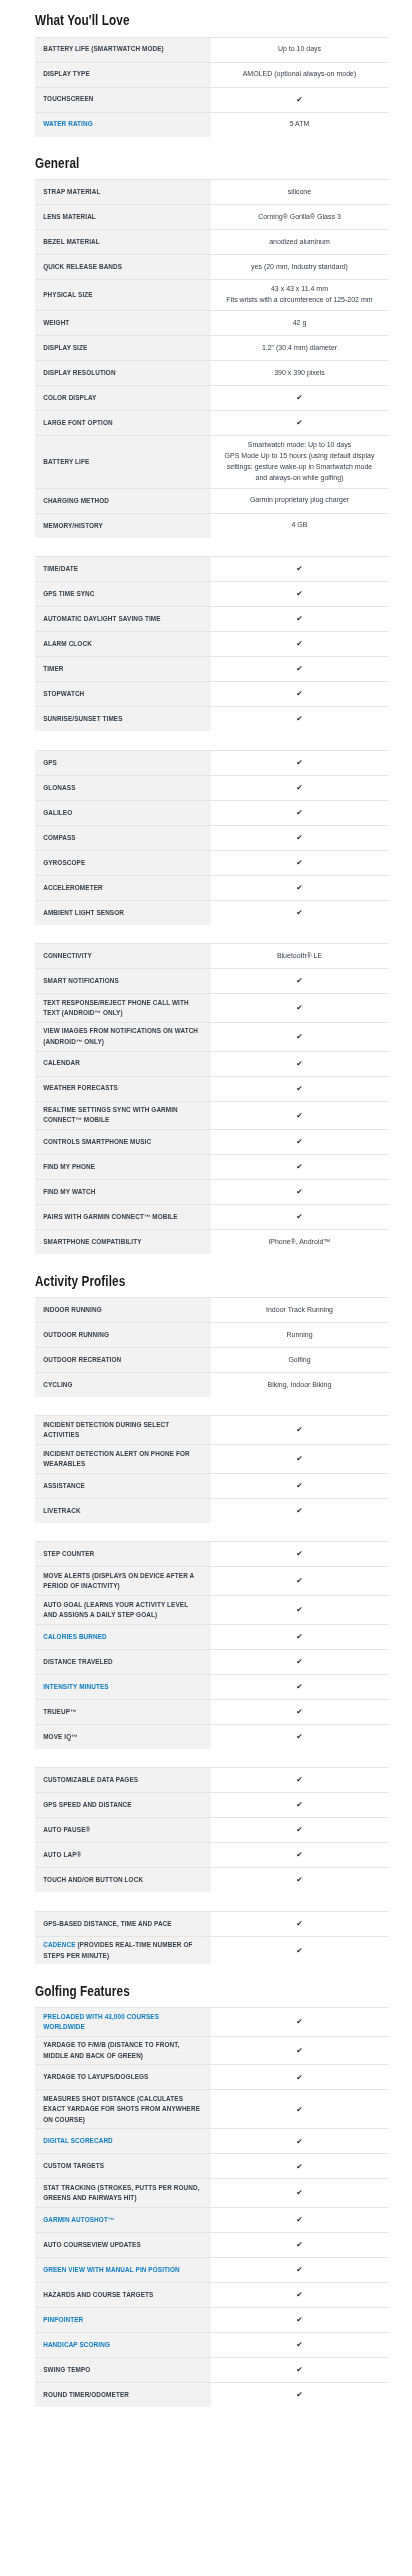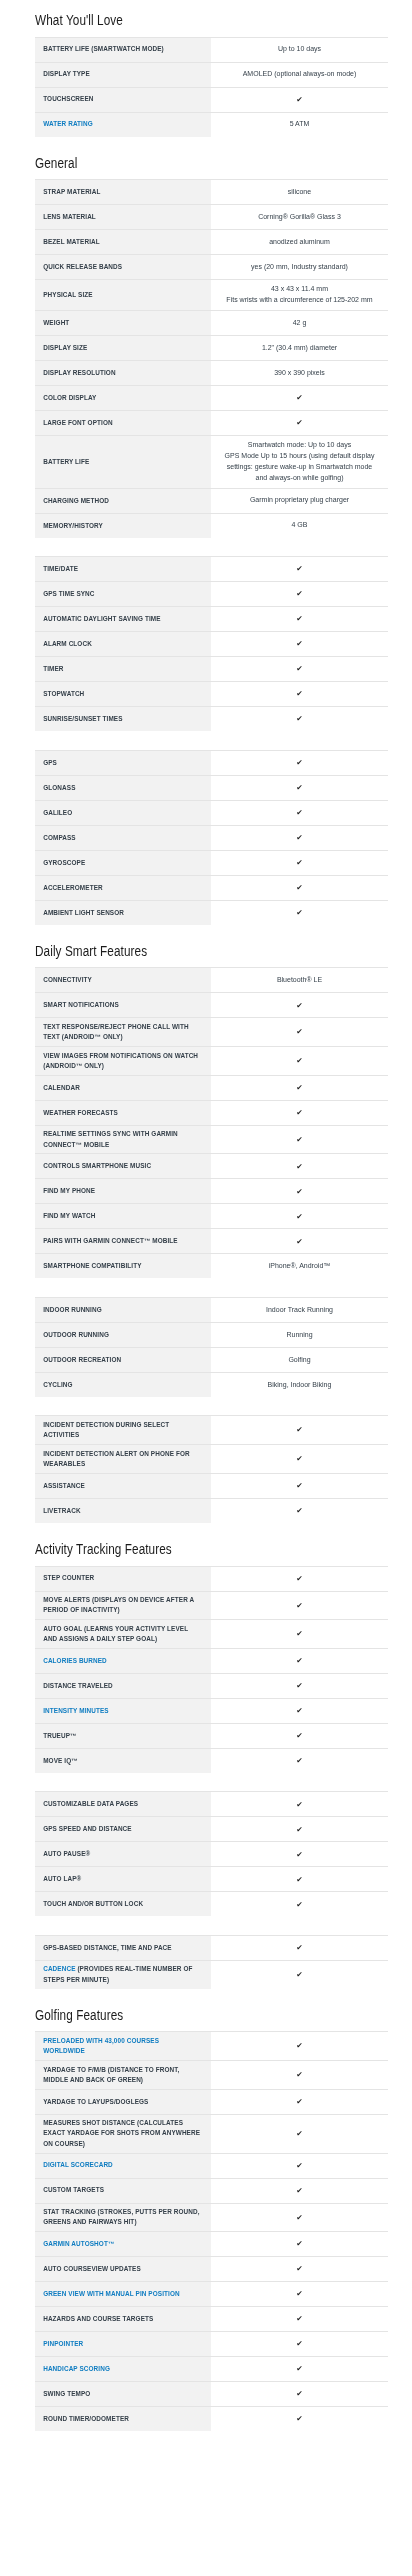--- a/index.html
+++ b/index.html
@@ -14,21 +14,21 @@
   body{
     width:412px;
     font-family:"Liberation Sans","DejaVu Sans",sans-serif;
     color:var(--label);
     padding:12.4px 24px 19.6px 35px;
   }
   .section{margin-top:18.5px}
   .section:first-child{margin-top:0}
   .section-title{
     font-size:14px;
-    font-weight:400;
+    font-weight:700;
     color:var(--header);
     margin-bottom:8.2px;
     white-space:nowrap;
   }
   .section-title .squeeze{
     display:inline-block;
     transform:scaleX(.84);
     transform-origin:0 50%;
     letter-spacing:0.1px;
   }
@@ -337,21 +337,20 @@
           <div class="row-label">
             <span class="lbl"><span class="seg-plain">AMBIENT LIGHT SENSOR</span></span>
           </div>
           <div class="row-value">
             <span class="check">✔</span>
           </div>
         </div>
       </div>
     </div>
     <div class="section">
-      <h2 class="section-title"><span class="squeeze">Daily Smart Features</span></h2>
       <div class="spec-table">
         <div class="row">
           <div class="row-label">
             <span class="lbl"><span class="seg-plain">CONNECTIVITY</span></span>
           </div>
           <div class="row-value">
             <div>Bluetooth® LE</div>
           </div>
         </div>
         <div class="row">
@@ -438,20 +437,21 @@
           <div class="row-label">
             <span class="lbl"><span class="seg-plain">SMARTPHONE COMPATIBILITY</span></span>
           </div>
           <div class="row-value">
             <div>iPhone®, Android™</div>
           </div>
         </div>
       </div>
     </div>
     <div class="section">
+      <h2 class="section-title"><span class="squeeze">Activity Profiles</span></h2>
       <div class="spec-table">
         <div class="row">
           <div class="row-label">
             <span class="lbl"><span class="seg-plain">INDOOR RUNNING</span></span>
           </div>
           <div class="row-value">
             <div>Indoor Track Running</div>
           </div>
         </div>
         <div class="row">
@@ -510,21 +510,20 @@
           <div class="row-label">
             <span class="lbl"><span class="seg-plain">LIVETRACK</span></span>
           </div>
           <div class="row-value">
             <span class="check">✔</span>
           </div>
         </div>
       </div>
     </div>
     <div class="section">
-      <h2 class="section-title"><span class="squeeze">Activity Tracking Features</span></h2>
       <div class="spec-table">
         <div class="row">
           <div class="row-label">
             <span class="lbl"><span class="seg-plain">STEP COUNTER</span></span>
           </div>
           <div class="row-value">
             <span class="check">✔</span>
           </div>
         </div>
         <div class="row">

